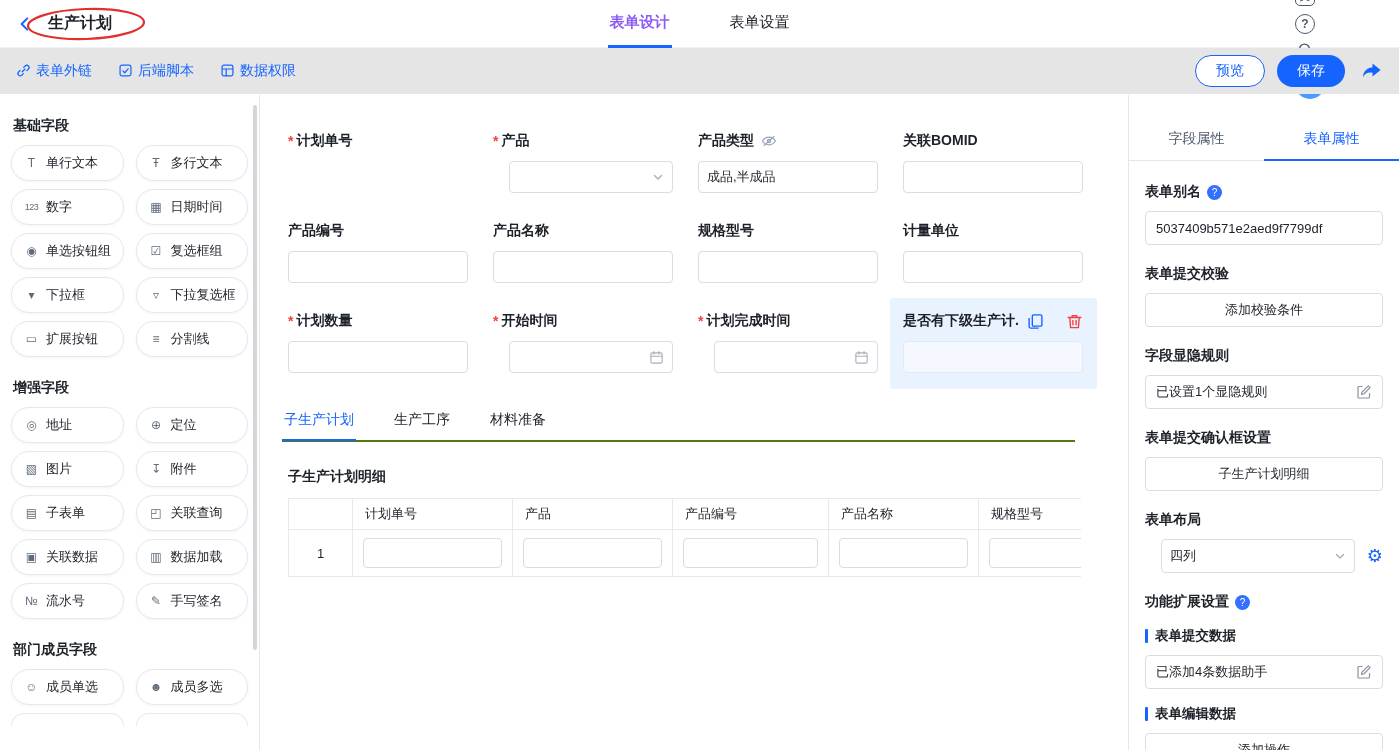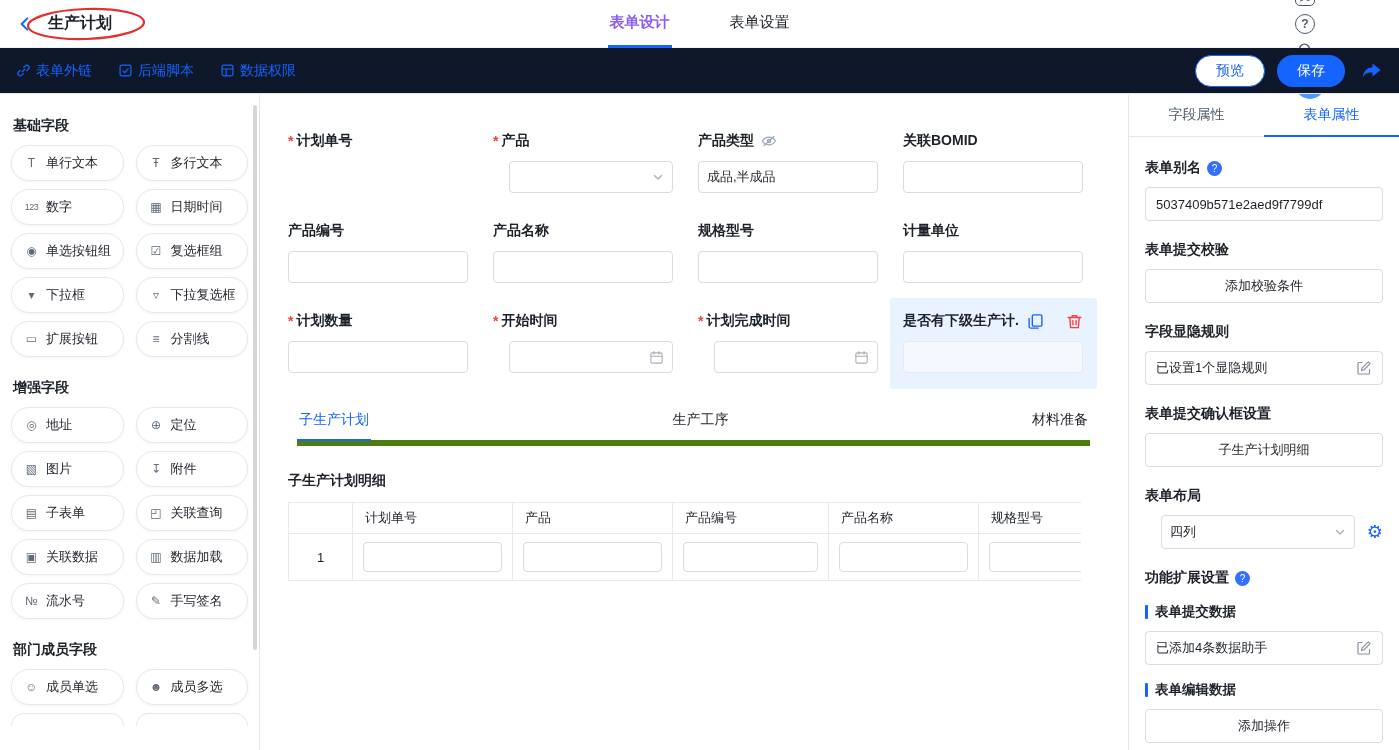--- a/index.html
+++ b/index.html
@@ -25,21 +25,21 @@
                color:#fff; font-size:14px; cursor:pointer; font-family:inherit; }
   .icon-sq { width:20px; height:20px; border:1.5px solid #4e5969; border-radius:5px; display:flex;
              align-items:center; justify-content:center; font-size:11px; color:#4e5969; cursor:pointer; }
   .icon-circ { width:20px; height:20px; border:1.5px solid #4e5969; border-radius:50%; display:flex;
                align-items:center; justify-content:center; font-size:12px; color:#4e5969; cursor:pointer; font-weight:700; }
   .bell { display:flex; cursor:pointer; }
   .avatar { width:30px; height:30px; border-radius:50%; background:#4c9aff; color:#fff; display:flex;
             align-items:center; justify-content:center; font-size:13px; cursor:pointer; }
   
   .tb { position:absolute; top:48px; left:0; right:0; height:46px; border-bottom:1px solid #e5e6eb;
-        display:flex; align-items:center; padding:0 16px; background:#0f172a; z-index:5; }
+        display:flex; align-items:center; padding:0 16px; background:#e5e5e5; z-index:5; }
   .tb-left { display:flex; gap:26px; }
   .tlink { display:flex; align-items:center; gap:5px; color:#1664ff; font-size:14px; cursor:pointer; }
   .tb-right { margin-left:auto; display:flex; align-items:center; gap:12px; }
   .btn-outline { height:32px; padding:0 20px; border-radius:16px; border:1px solid #1664ff; color:#1664ff;
                  background:#fff; font-size:14px; cursor:pointer; font-family:inherit; }
   .btn-primary { height:32px; padding:0 20px; border-radius:16px; border:none; color:#fff; background:#1664ff;
                  font-size:14px; cursor:pointer; font-family:inherit; }
   .share { display:flex; cursor:pointer; margin-left:2px; }
   
   .sidebar { position:absolute; top:95px; left:0; width:260px; bottom:0; background:#fff;
@@ -72,37 +72,37 @@
              font-size:13px; cursor:pointer; flex:none; font-family:inherit; }
   .box { height:32px; border:1px solid #d9dce3; border-radius:4px; display:flex; align-items:center;
          justify-content:space-between; padding:0 8px; font-size:13px; background:#fff; cursor:pointer;margin-left:16px; }
   .fld.selected { background:#e9f2ff; margin:-13px -14px -16px -13px; padding:13px 14px 16px 13px;
                   border-radius:3px; position:relative; }
   .fld.selected .fld-label { gap:6px; }
   .sel-label-text { flex:0 1 auto; white-space:nowrap; overflow:hidden; max-width:116px; }
   .act-copy { margin-left:2px; cursor:pointer; display:flex; }
   .act-del { margin-left:auto; cursor:pointer; display:flex; }
   .fld.selected .inp { background:#f5f9ff; border-color:#e2eaf9; }
-  .subtabs { display:flex; gap:36px; margin:34px 36px 0; border-bottom:6px solid #4d7c0f; width:793px;justify-content:space-between; }
+  .subtabs { display:flex; gap:36px; margin:34px 21px 0; border-bottom:2px solid #4d7c0f; width:793px; }
   .stab { padding:4px 2px 10px; font-size:14px; cursor:pointer; border-bottom:2px solid transparent; margin-bottom:-1px; }
   .stab.active { color:#1664ff; border-bottom-color:#1664ff; }
   .subtable-title { font-weight:700; font-size:14px; margin:26px 0 12px 27px; }
   .tbl-clip { margin-left:27px; width:793px; overflow:hidden; }
   .tbl { width:860px; border:1px solid #e7e9ee; }
   .trow { display:grid; grid-template-columns:64px 160px 160px 156px 150px 170px; }
   .th { height:31px; display:flex; align-items:center; padding-left:12px; border-right:1px solid #e7e9ee;
         border-bottom:1px solid #e7e9ee; font-size:13px; }
   .td { height:46px; display:flex; align-items:center; border-right:1px solid #e7e9ee; padding:0 10px; }
   .td.idx { justify-content:center; font-size:13px; color:#1d2129; }
   .cell-inp { height:30px; width:100%; border:1px solid #d9dce3; border-radius:4px; padding:0 8px;
               font-size:13px; outline:none; font-family:inherit; }
   
   .panel { position:absolute; top:95px; right:0; width:271px; bottom:0; background:#fff;
            border-left:1px solid #e5e6eb; overflow:hidden; }
-  .p-tabs { height:42px; display:flex; border-bottom:1px solid #e5e6eb; }
+  .p-tabs { height:42px; display:flex; border-bottom:1px solid #e5e6eb;margin-top:24px; }
   .ptab { flex:1; display:flex; align-items:center; justify-content:center; font-size:14px; color:#4e5969;
           cursor:pointer; border-bottom:2px solid transparent; margin-bottom:-1px; }
   .ptab.active { color:#1664ff; border-bottom-color:#1664ff; }
   .p-body { padding:2px 16px 20px; }
   .p-label { display:flex; align-items:center; gap:6px; font-weight:700; font-size:14px; margin:20px 0 10px; }
   .q-badge { width:15px; height:15px; border-radius:50%; background:#3370ff; color:#fff; font-size:10px;
              display:flex; align-items:center; justify-content:center; font-weight:400; cursor:pointer; }
   .p-input { width:100%; height:34px; border:1px solid #d9dce3; border-radius:4px; padding:0 10px;
              font-size:13px; color:#1d2129; outline:none; font-family:inherit; background:#fff; }
   .p-btn { width:100%; height:34px; border:1px solid #d9dce3; border-radius:4px; background:#fff;

